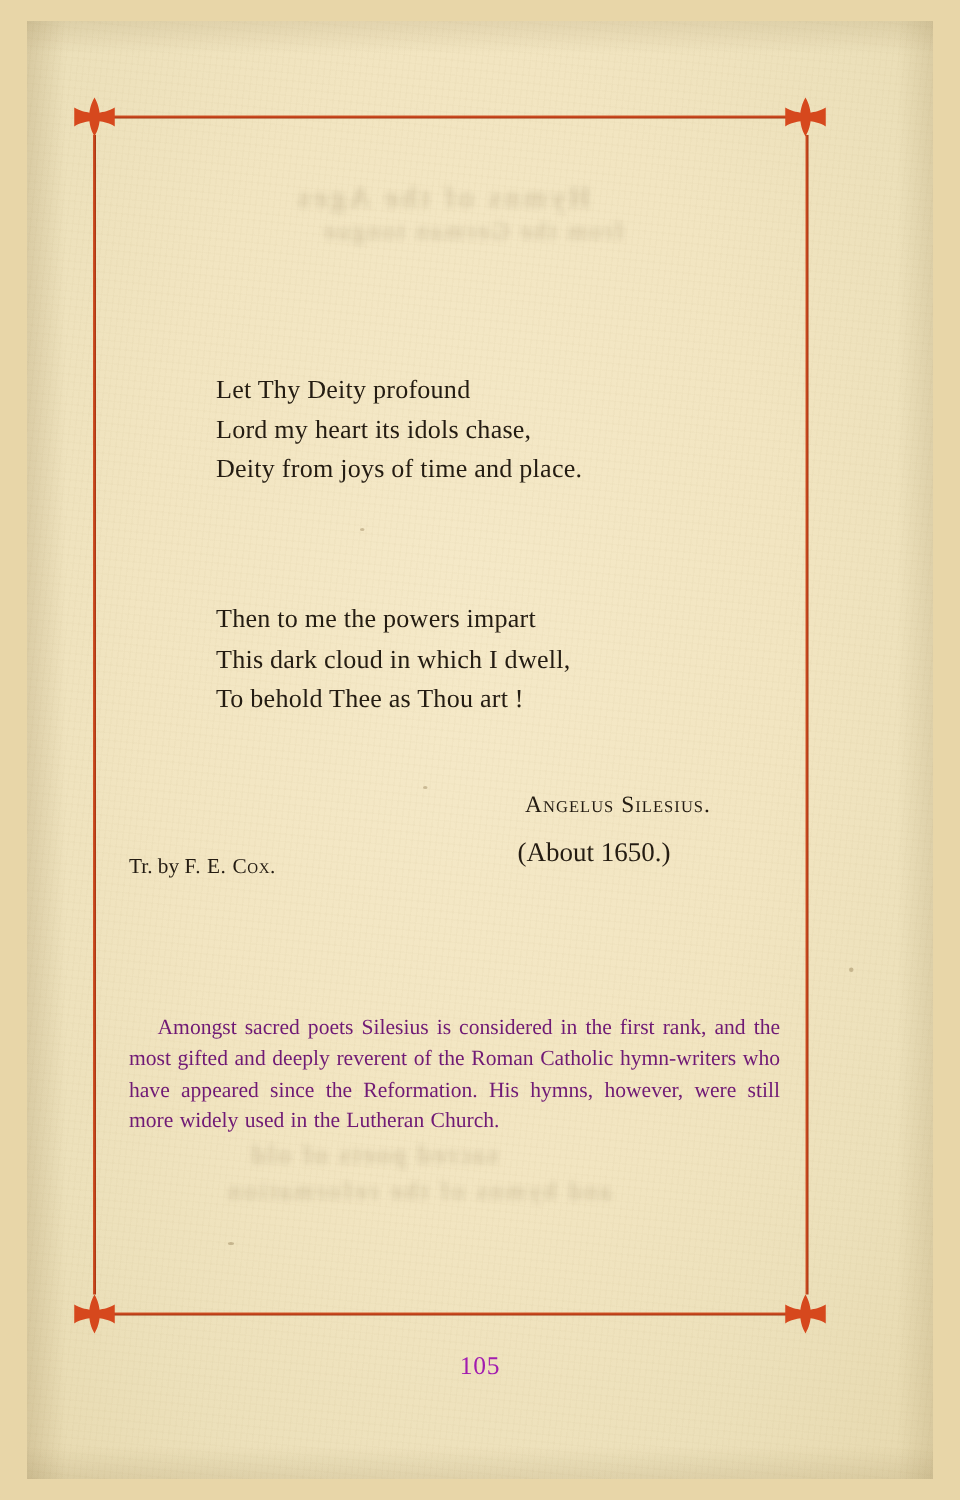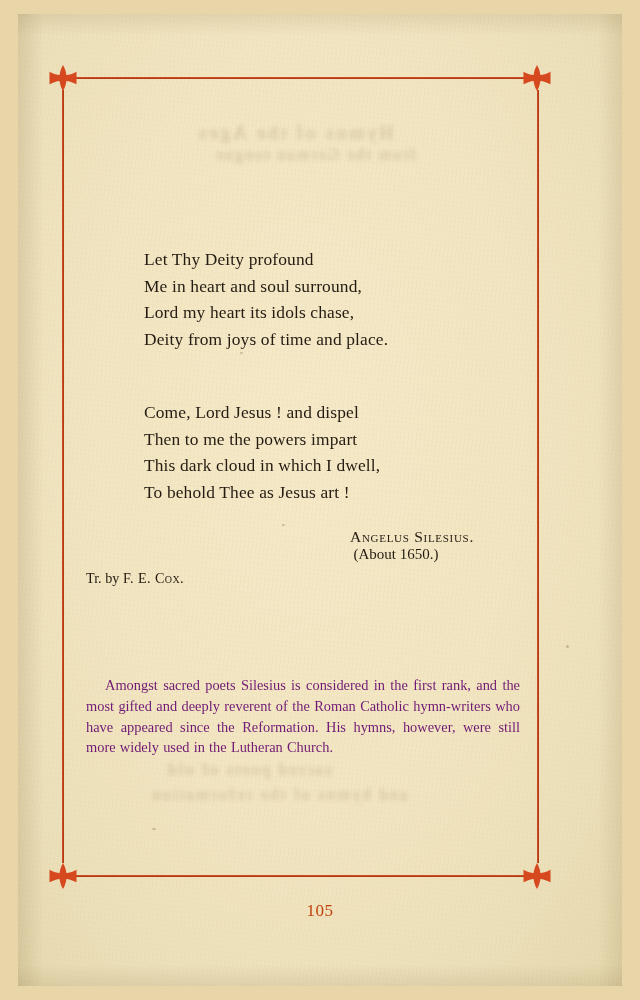--- a/index.html
+++ b/index.html
@@ -112,22 +112,22 @@
   }
   #author-name {
     display: block;
     font-size: 15.6px;
     font-variant: small-caps;
     letter-spacing: 0.7px;
     white-space: nowrap;
   }
   #author-date {
     display: block;
-    font-size: 15px;
-    margin-top: 0;
+    font-size: 18px;
+    margin-top: 12px;
     padding-right: 32px;
     white-space: nowrap;
   }
 
   #translator {
     position: absolute;
     left: 86px;
     top: 554px;
     color: #241c12;
     font-size: 14.2px;
@@ -154,21 +154,21 @@
     text-indent: 19px;
     word-spacing: 0.6px;
   }
 
   #page-number {
     position: absolute;
     left: 0;
     top: 885px;
     width: 640px;
     text-align: center;
-    color: #c2410c;
+    color: #a21caf;
     font-size: 17px;
     letter-spacing: 0.5px;
   }
 
   
   .speck {
     position: absolute;
     background: rgba(120,96,55,0.33);
     border-radius: 50%;
     pointer-events: none;
@@ -217,30 +217,28 @@
 
   <div class="speck" style="left:240px; top:352px; width:3px; height:2px;"></div>
   <div class="speck" style="left:566px; top:645px; width:3px; height:3px;"></div>
   <div class="speck" style="left:152px; top:828px; width:4px; height:2px;"></div>
   <div class="speck" style="left:282px; top:524px; width:3px; height:2px;"></div>
 
   <div id="content">
 
     <div class="stanza" style="top:230px;">
       <span class="line">Let Thy Deity profound</span>
-      <span class="line">Me in heart and soul surround,</span>
       <span class="line">Lord my heart its idols chase,</span>
       <span class="line">Deity from joys of time and place.</span>
     </div>
 
     <div class="stanza" style="top:383px;">
-      <span class="line">Come, Lord Jesus ! and dispel</span>
       <span class="line">Then to me the powers impart</span>
       <span class="line">This dark cloud in which I dwell,</span>
-      <span class="line">To behold Thee as Jesus art !</span>
+      <span class="line">To behold Thee as Thou art !</span>
     </div>
 
     <div id="attribution">
       <span id="author-name">Angelus Silesius.</span>
       <span id="author-date">(About 1650.)</span>
     </div>
 
     <div id="translator">
       <span class="tr-prefix">Tr. by</span><span>&nbsp;</span><span class="tr-name">F. E. Cox.</span>
     </div>

